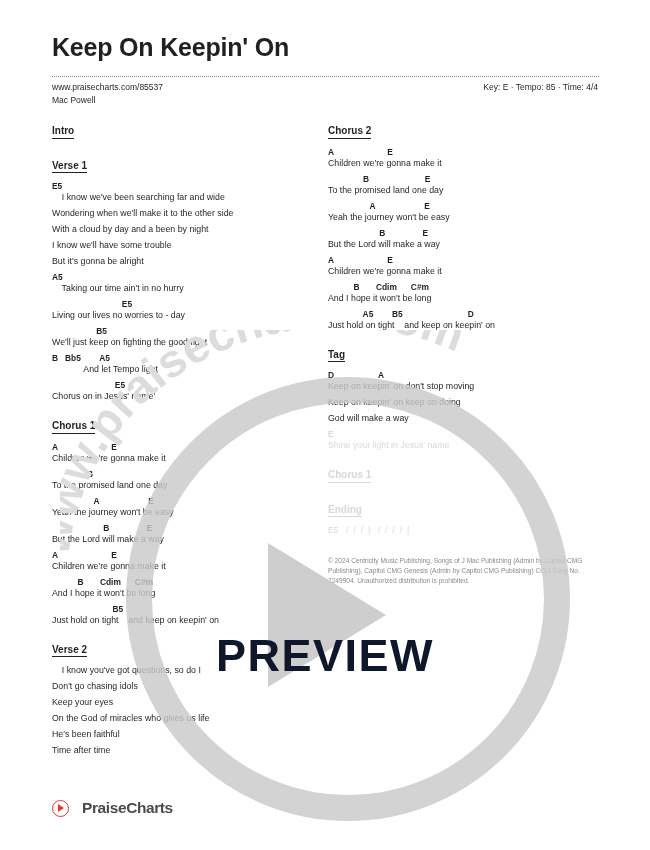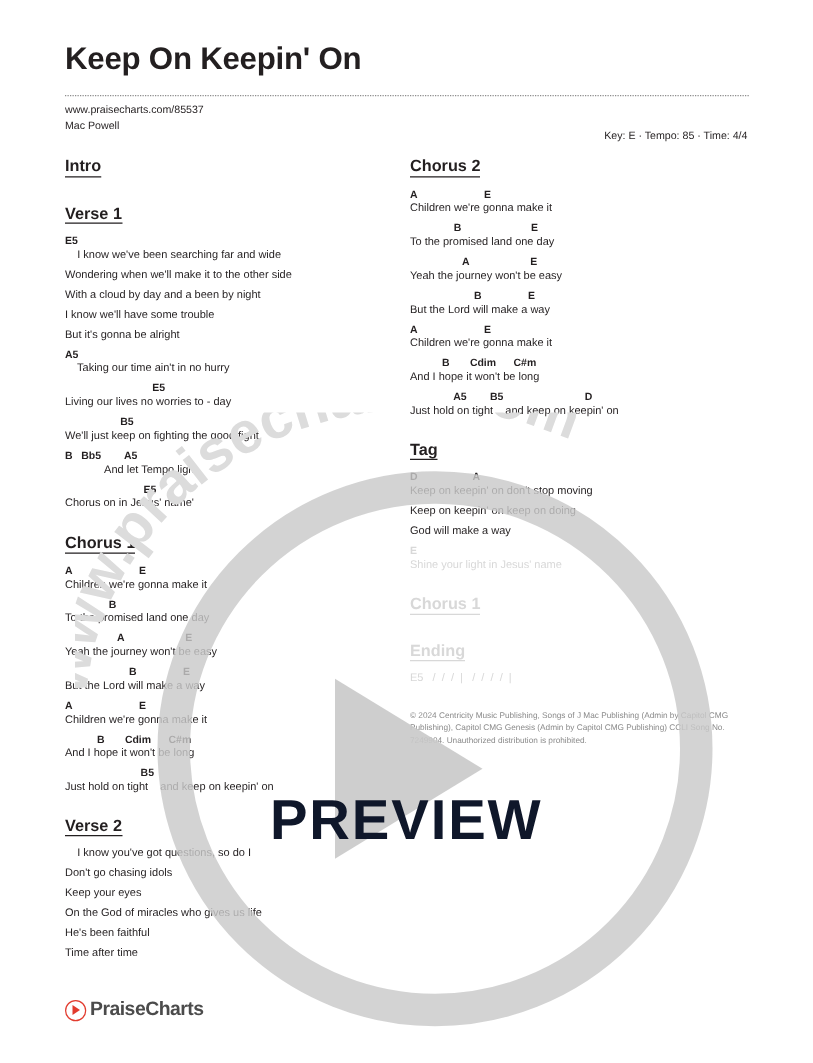--- a/index.html
+++ b/index.html
@@ -50,35 +50,34 @@
     font-size: 8.5px;
     color: #231f20;
   }
   .keyline {
     position: absolute;
     right: 52px;
     top: 82px;
     font-size: 8.5px;
     color: #231f20;
     text-align: left;
-    margin-top: 21px;
   }
 
   
   .col {
     position: absolute;
     top: 126px;
     font-size: 8.6px;
     line-height: 1;
   }
   .col-left { left: 52px; width: 270px; }
   .col-right { left: 328px; width: 270px; }
 
   .section-head {
-    font-size: 13px;
+    font-size: 10px;
     font-weight: bold;
     color: #231f20;
     border-bottom: 1px solid #231f20;
     display: inline-block;
     padding-bottom: 1.5px;
     margin-bottom: 9px;
   }
   .block { margin-bottom: 13px; }
   .chordline {
     font-size: 8.4px;
@@ -106,21 +105,21 @@
     border-color: #d8d8d8;
   }
 
   
   .footer-logo {
     position: absolute;
     left: 52px;
     bottom: 33px;
     display: flex;
     align-items: center;
-    gap: 3px;
+    gap: 13px;
   }
   .footer-logo .pc-badge {
     width: 15px;
     height: 15px;
     border-radius: 50%;
     border: 1.6px solid #e23b2e;
     position: relative;
   }
   .footer-logo .pc-badge::after {
     content: "";

